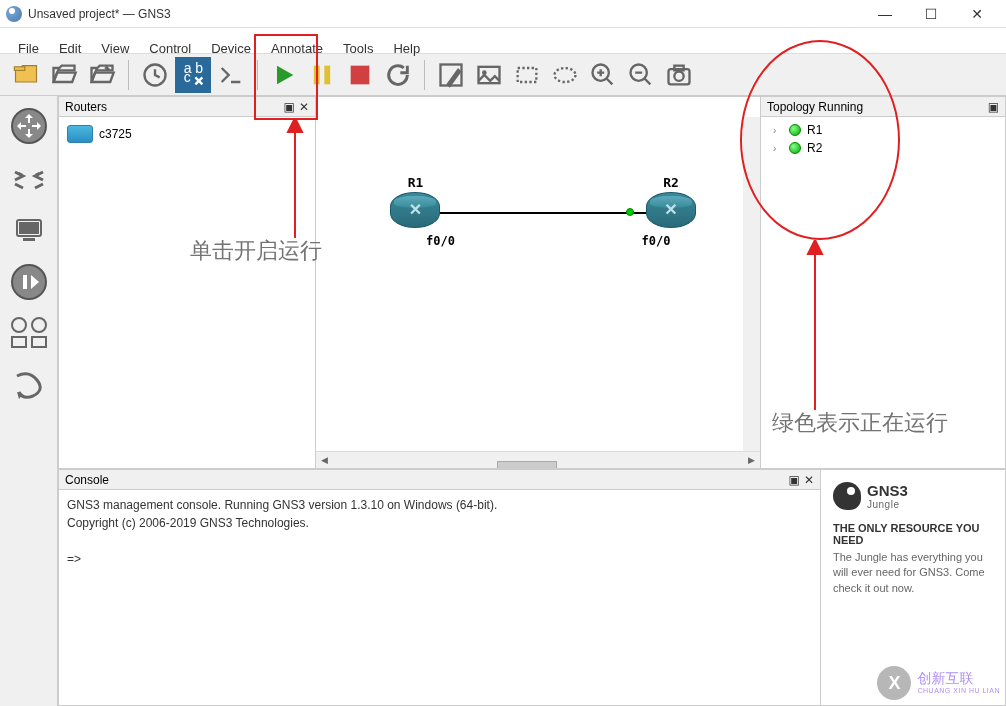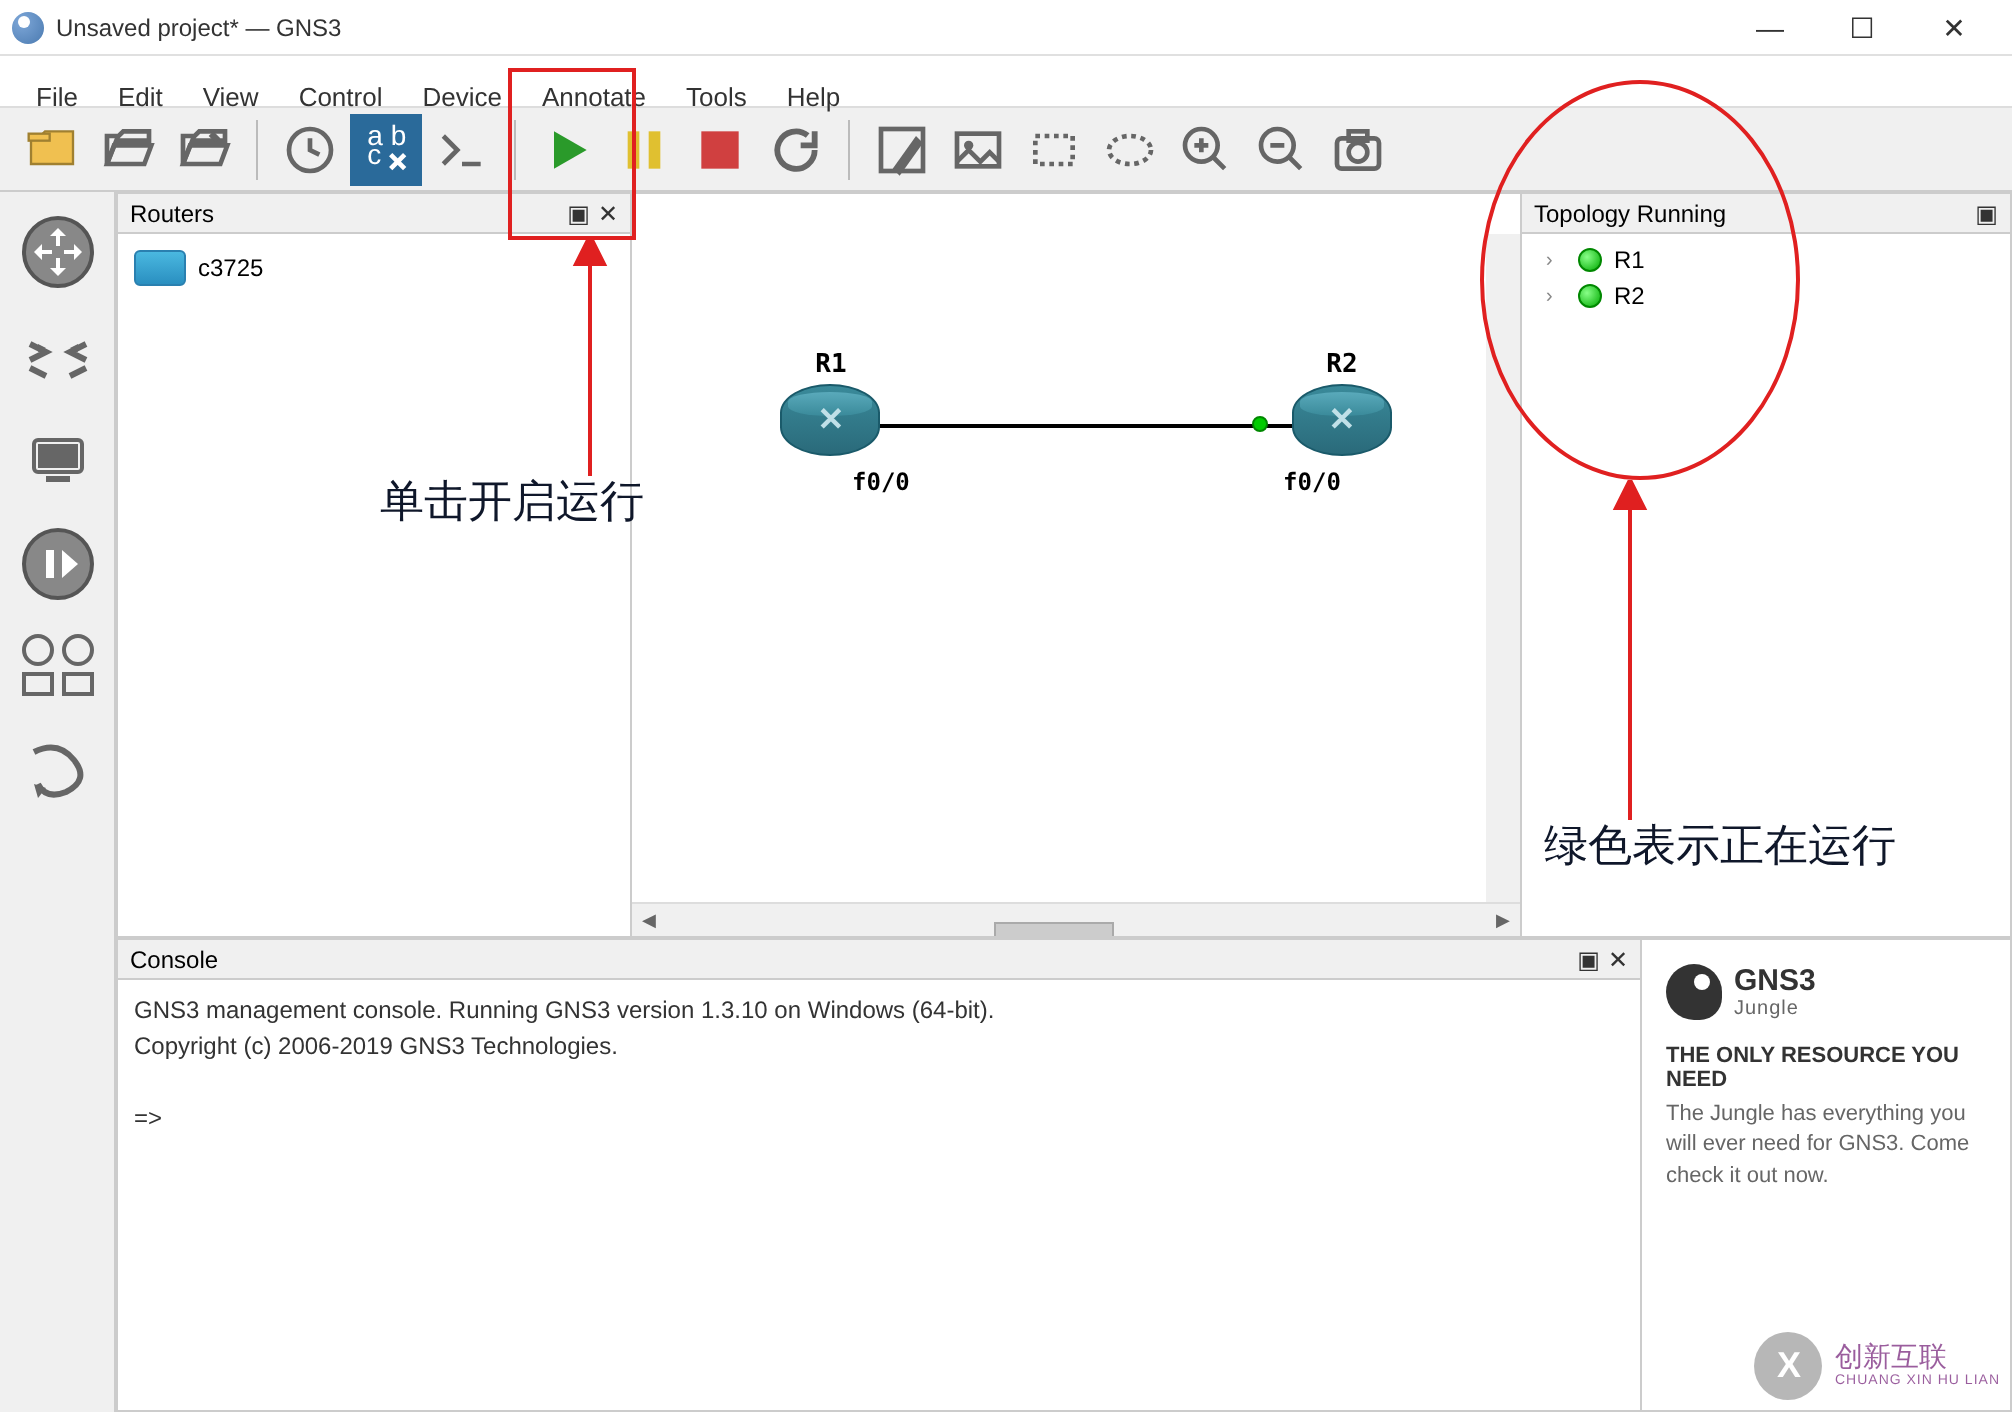--- a/index.html
+++ b/index.html
@@ -52,27 +52,27 @@
 .newsfeed-panel{width:185px;background:#fff;border:1px solid #ccc;border-left:none;display:flex;flex-direction:column;}
 .gns3-logo{padding:12px;display:flex;align-items:center;gap:6px;}
 .chameleon{width:28px;height:28px;background:#333;border-radius:50% 50% 40% 50%;position:relative;}
 .chameleon:after{content:"";position:absolute;width:8px;height:8px;background:#fff;border-radius:50%;top:5px;left:14px;}
 .gns3-text{font-family:Arial,sans-serif;}
 .gns3-title{font-size:15px;font-weight:bold;color:#333;}
 .gns3-sub{font-size:10px;color:#666;letter-spacing:0.5px;}
 .newsfeed-body{padding:0 12px;font-family:Arial,sans-serif;}
 .nf-headline{font-size:11px;font-weight:bold;color:#333;margin-bottom:4px;}
 .nf-text{font-size:11px;color:#666;line-height:1.4;}
-.annotation{position:absolute;font-family:"SimSun","KaiTi",serif;font-size:22px;color:#0f172a;z-index:90;pointer-events:none;}
+.annotation{position:absolute;font-family:"SimSun","KaiTi",serif;font-size:22px;color:#737373;z-index:90;pointer-events:none;}
 .arrow{position:absolute;z-index:90;pointer-events:none;}
 .oval{position:absolute;border:2px solid #e02020;border-radius:50%;z-index:90;pointer-events:none;}
 .watermark{position:absolute;bottom:6px;right:6px;display:flex;align-items:center;gap:6px;opacity:0.7;}
 .wm-icon{width:34px;height:34px;background:#999;border-radius:50%;position:relative;}
 .wm-icon:before{content:"X";position:absolute;top:50%;left:50%;transform:translate(-50%,-50%);color:#fff;font-size:18px;font-weight:bold;}
-.wm-text{font-size:12px;color:#701a75;line-height:1.2;}
+.wm-text{font-size:12px;color:#8b5cf6;line-height:1.2;}
 svg.ico{width:28px;height:28px;}
 </style>
 </head>
 <body>
 
 <div class="title-bar">
   <div class="app-icon"></div>
   <div class="title-text">Unsaved project* — GNS3</div>
   <div class="win-controls">
     <div class="win-btn">—</div>

